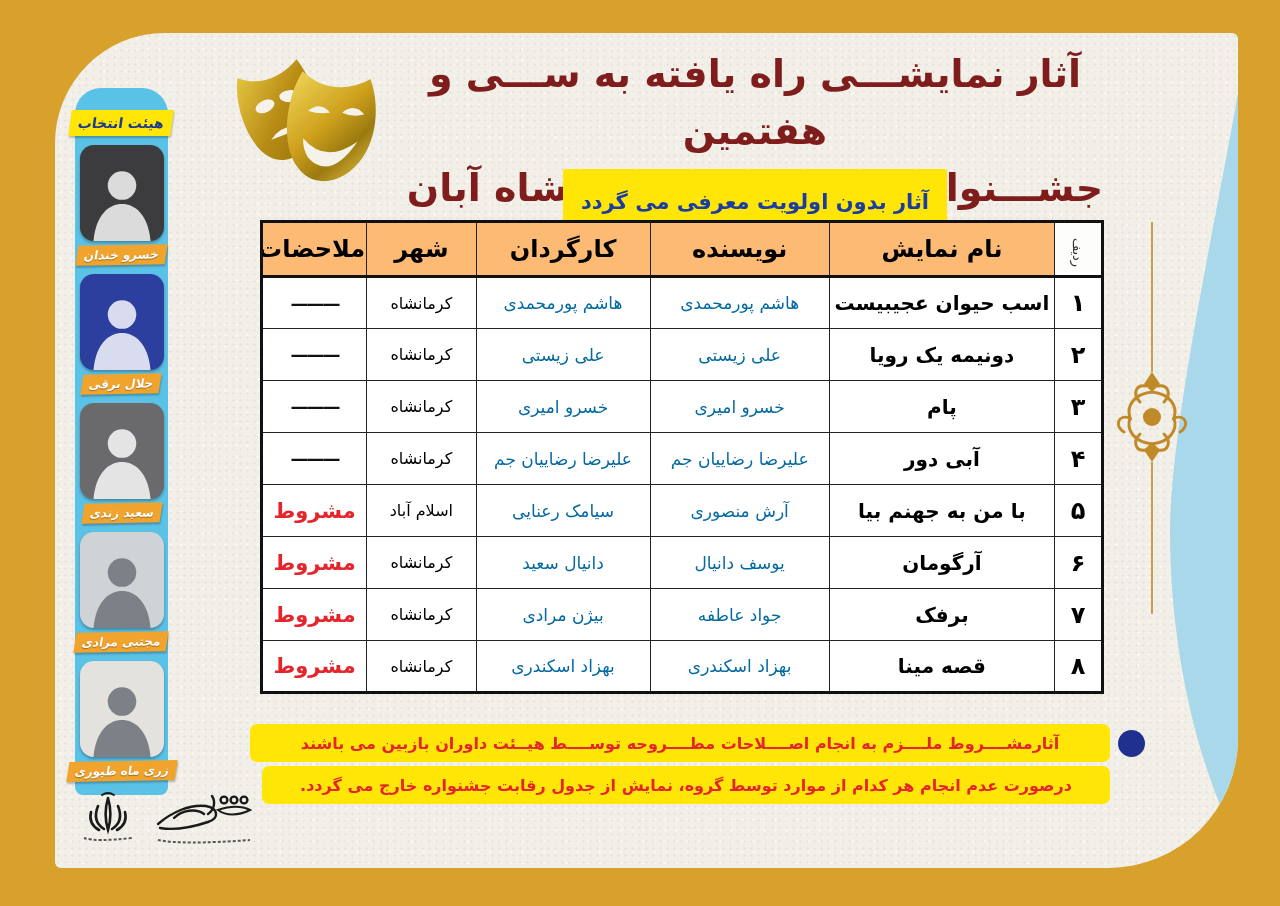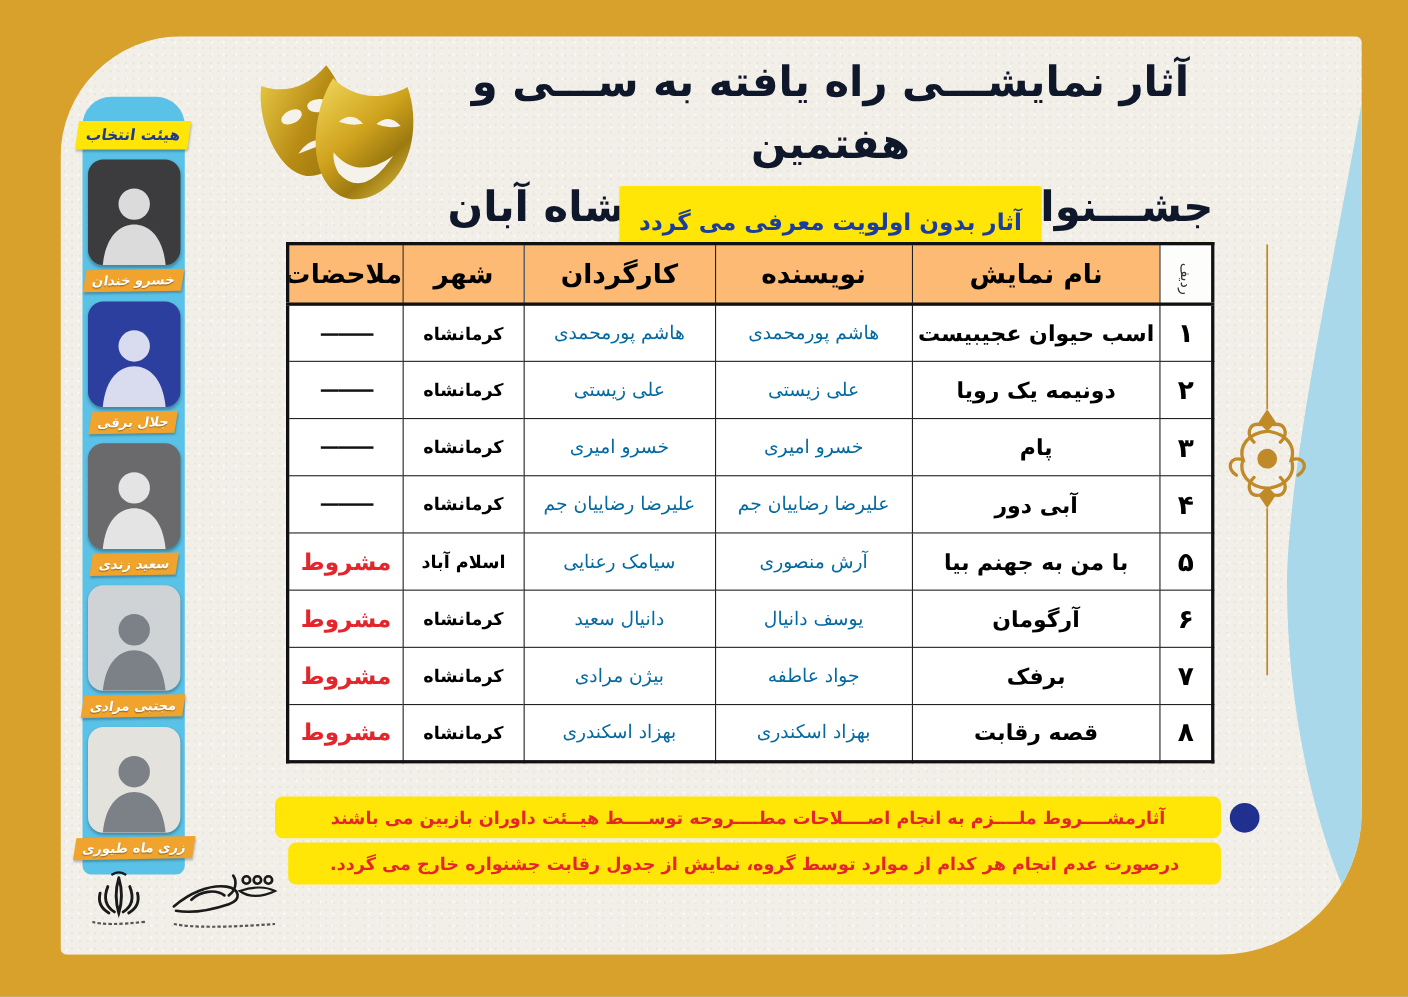--- a/index.html
+++ b/index.html
@@ -27,36 +27,36 @@
   .photo-gray{background:#6a6a6c;}
   .photo-light{background:#cfd3d6;}
   .photo-light svg,.photo-pale svg{fill:#7b8187;}
   .photo-pale{background:#e4e2dd;}
   .member-name{margin-top:4px;background:#f0a42d;color:#fff;font-weight:bold;font-size:12px;
     padding:3px 7px;transform:skewX(-10deg) rotate(-1deg);white-space:nowrap;text-shadow:0 1px 1px rgba(0,0,0,.35);
     box-shadow:1px 2px 2px rgba(0,0,0,.25);}
   
   .masks{position:absolute;left:222px;top:40px;width:180px;height:152px;}
   .title{position:absolute;left:400px;top:46px;width:710px;text-align:center;direction:rtl;
-    color:#0f172a;font-weight:bold;font-size:38px;line-height:1.5;}
+    color:#7f1d1d;font-weight:bold;font-size:38px;line-height:1.5;}
   .badge{position:absolute;left:563px;top:169px;background:#ffe606;color:#1c3da0;direction:rtl;
     font-weight:bold;font-size:21px;padding:21px 18px;border-radius:3px;}
   
   table{position:absolute;left:260px;top:220px;width:844px;border-collapse:collapse;direction:rtl;
     background:#fff;table-layout:fixed;border:3px solid #111;}
   th,td{border:1.4px solid #222;text-align:center;vertical-align:middle;overflow:hidden;}
   thead th{background:#fdba74;font-size:24px;font-weight:bold;color:#000;height:50px;}
   thead th.rowcol{background:#fdfdfb;}
   .rowcol-label{display:inline-block;transform:rotate(90deg);font-size:13px;font-weight:normal;color:#333;}
   tbody tr{height:52px;}
   thead tr{border-bottom:3px solid #111;}
   td.c-row{font-size:24px;font-weight:bold;}
   td.c-name{font-size:20px;font-weight:bold;}
   td.c-writer,td.c-director{font-size:17px;color:#0369a1;}
-  td.c-city{font-size:16px;font-weight:bold;}
+  td.c-city{font-size:16px;}
   td.c-notes{font-size:21px;}
   td.c-notes.dash{font-weight:bold;letter-spacing:-2px;font-size:18px;color:#111;}
   td.c-notes.conditional{color:#e5252c;font-weight:bold;}
   
   .ornament{position:absolute;left:1112px;top:222px;width:80px;height:392px;}
   
   .note{position:absolute;background:#ffe606;color:#e5252c;font-weight:bold;font-size:16px;
     direction:rtl;text-align:center;border-radius:7px;display:flex;align-items:center;justify-content:center;}
   .note1{left:250px;top:724px;width:860px;height:38px;}
   .note2{left:262px;top:766px;width:848px;height:38px;}
@@ -247,21 +247,21 @@
           <td class="c-row">۷</td>
           <td class="c-name">برفک</td>
           <td class="c-writer">جواد عاطفه</td>
           <td class="c-director">بیژن مرادی</td>
           <td class="c-city">کرمانشاه</td>
           <td class="c-notes conditional">مشروط</td>
         </tr>
 
         <tr>
           <td class="c-row">۸</td>
-          <td class="c-name">قصه رقابت</td>
+          <td class="c-name">قصه مینا</td>
           <td class="c-writer">بهزاد اسکندری</td>
           <td class="c-director">بهزاد اسکندری</td>
           <td class="c-city">کرمانشاه</td>
           <td class="c-notes conditional">مشروط</td>
         </tr>
       </tbody>
   </table>
 
   <svg class="ornament" viewBox="0 0 80 392">
     <g stroke="#c08a28" fill="none" stroke-width="1.6">

